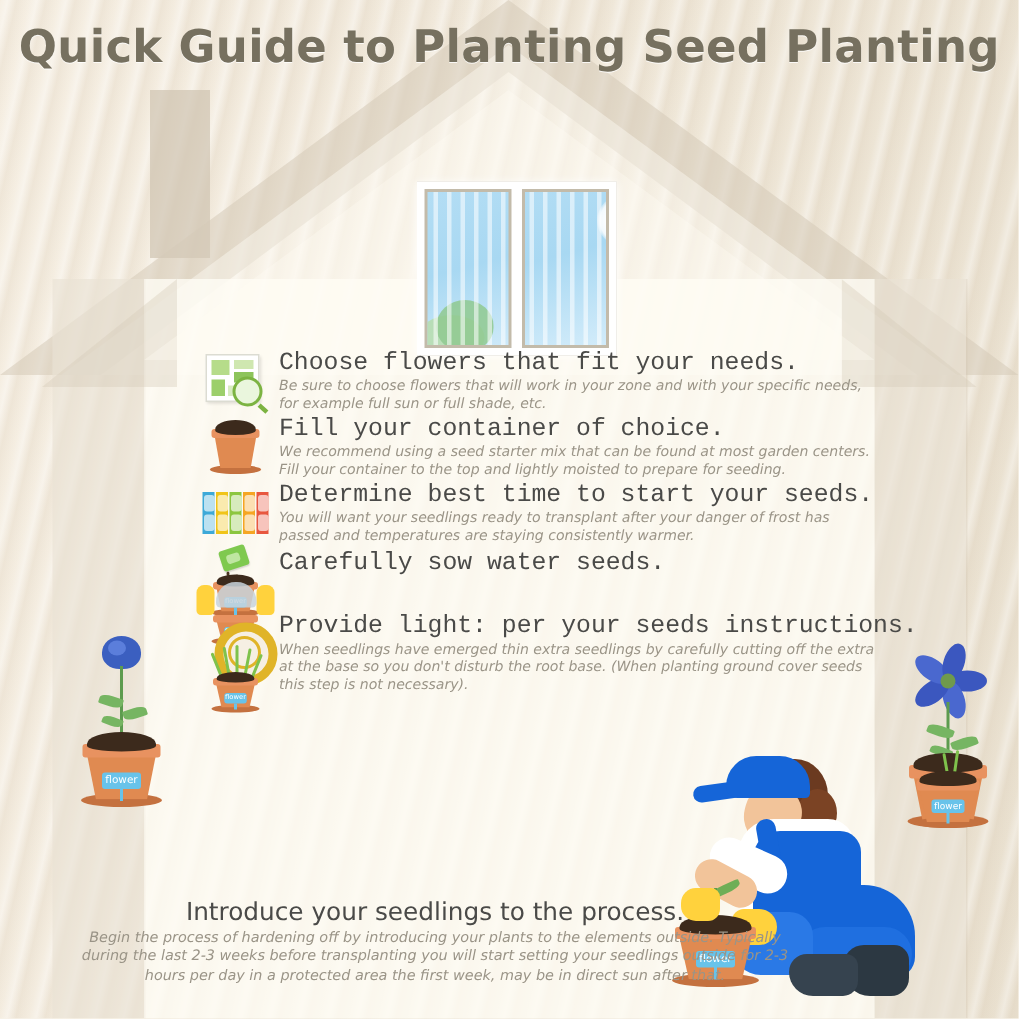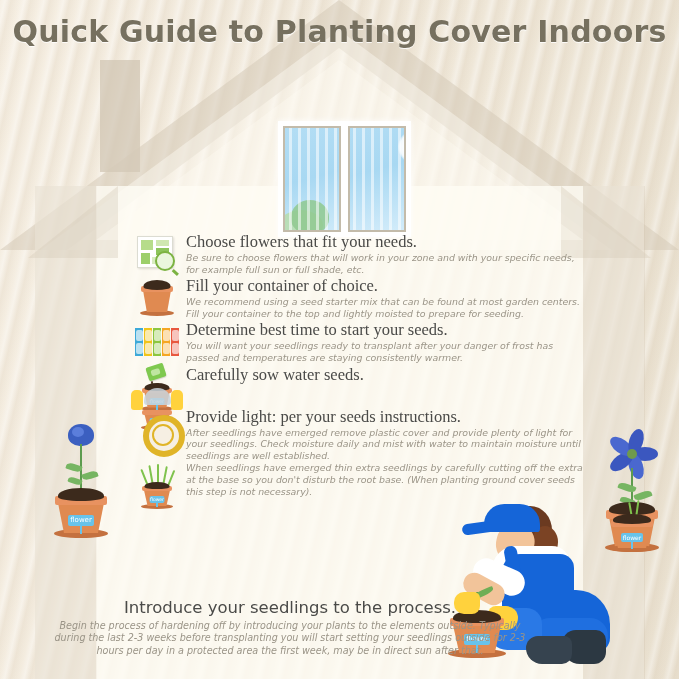--- a/index.html
+++ b/index.html
@@ -117,21 +117,21 @@
   .steps{
     position:absolute;left:133px;top:232px;width:452px;
   }
   .step{position:relative;min-height:20px;margin-bottom:1px;}
   .step-icon{
     position:absolute;left:0;top:0;width:48px;height:48px;
   }
   .step-txt{margin-left:53px;}
   .step-h{
     font-size:16.5px;color:#4a4a48;line-height:19px;
-    font-family:Liberation Serif, serif;
+    font-family:Liberation Mono, monospace;
     font-weight:400;
     margin:0 0 1px 0;white-space:nowrap;
   }
   .step-b{
     font-size:9.4px;line-height:11.6px;color:#9a9487;font-style:italic;
     font-family:"DejaVu Sans","Liberation Sans",sans-serif;
     margin:0;
   }
 
   
@@ -304,21 +304,21 @@
       <div class="blind" style="left:12px;"></div>
       <div class="blind" style="left:21px;"></div>
       <div class="blind" style="left:30px;"></div>
       <div class="blind" style="left:39px;"></div>
       <div class="blind" style="left:48px;"></div>
     </div>
 
     <div class="mullion"></div>
   </div>
 
-  <div class="title">Quick Guide to Planting Cover Indoors</div>
+  <div class="title">Quick Guide to Planting Seed Planting</div>
 
   <div class="steps">
 
     <div class="step">
       <div class="step-icon">
         <div class="ico">
           <div class="catalog">
             <div class="catalog-cell" style="left:3px;top:3px;width:12px;height:10px;background:#b6dc8a;"></div>
             <div class="catalog-cell" style="left:18px;top:3px;width:13px;height:6px;background:#cfe7b0;"></div>
             <div class="catalog-cell" style="left:18px;top:11px;width:13px;height:7px;background:#8dc45b;"></div>
@@ -418,21 +418,20 @@
     </div>
 
     <div class="step">
       <div class="step-icon">
         <div class="ico">
             <div class="sunring"></div>
           </div>
       </div>
       <div class="step-txt">
         <p class="step-h">Provide light: per your seeds instructions.</p>
-        <p class="step-b">After seedlings have emerged remove plastic cover and provide plenty of light for your seedlings. Check moisture daily and mist with water to maintain moisture until seedlings are well established.</p>
       </div>
     </div>
 
     <div class="step">
       <div class="step-icon">
         <div class="ico">
           <div class="sprout" style="left:14px;bottom:24px;height:18px;transform:rotate(-22deg);"></div>
           <div class="sprout" style="left:19px;bottom:24px;height:21px;transform:rotate(-10deg);"></div>
           <div class="sprout" style="left:24px;bottom:24px;height:22px;transform:rotate(0deg);"></div>
           <div class="sprout" style="left:29px;bottom:24px;height:20px;transform:rotate(11deg);"></div>

